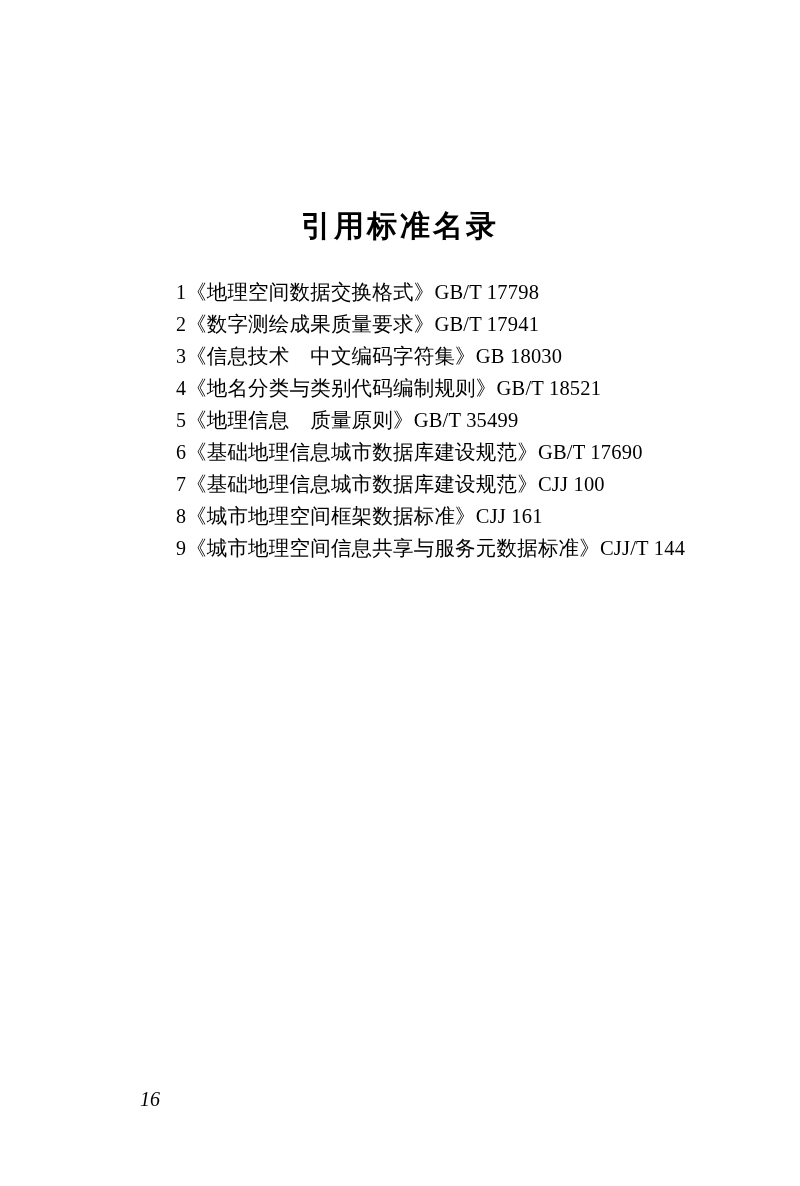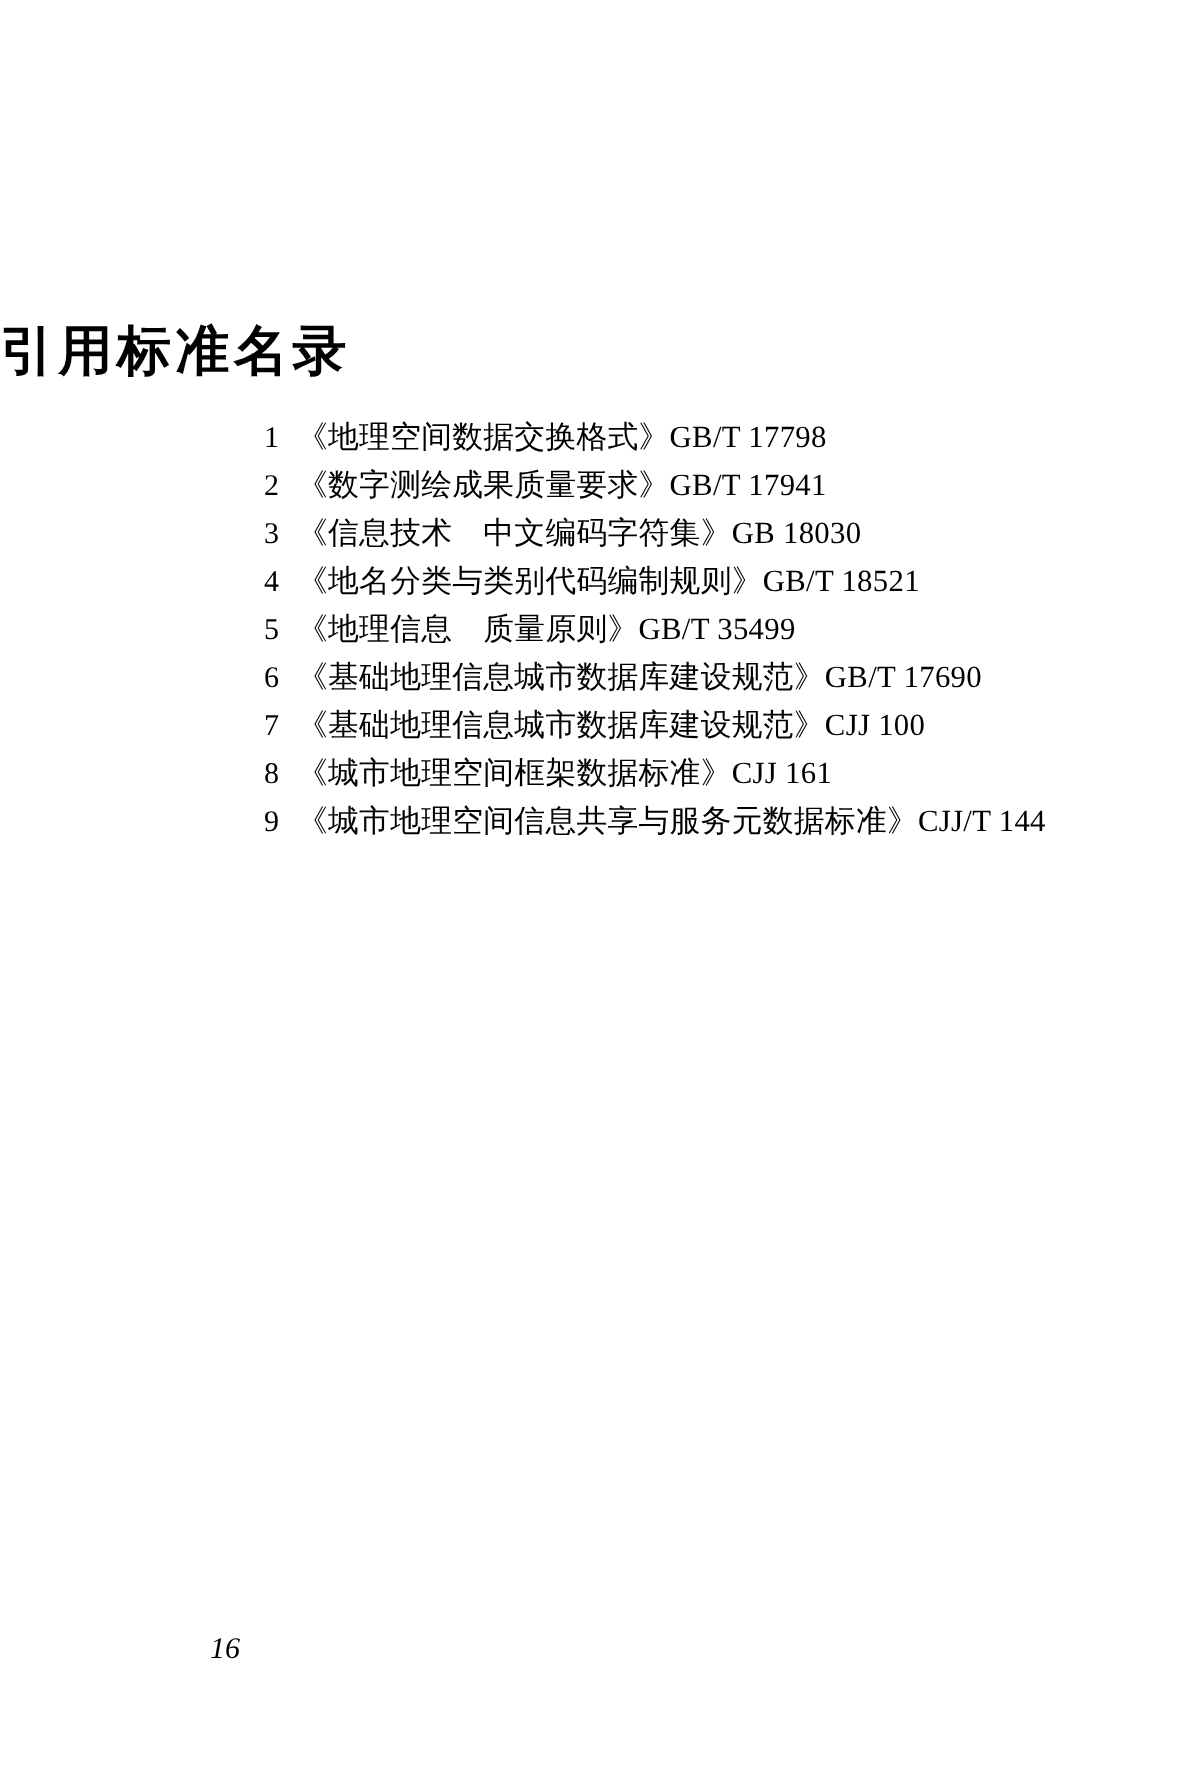--- a/index.html
+++ b/index.html
@@ -19,22 +19,22 @@
     position: relative;
     width: 800px;
     height: 1186px;
     box-sizing: border-box;
   }
   .page-title {
     position: absolute;
     top: 186px;
     left: 0;
     width: 800px;
-    text-align: left;
-    font-size: 36px;
+    text-align: center;
+    font-size: 30px;
     font-weight: bold;
     letter-spacing: 3px;
     font-family: "Liberation Serif", "DejaVu Serif", serif;
   }
   .ref-list {
     position: absolute;
     top: 276px;
     left: 160px;
     width: 600px;
   }
@@ -45,21 +45,20 @@
     line-height: 32px;
     white-space: nowrap;
   }
   .ref-num {
     width: 26px;
     text-align: right;
     flex: 0 0 26px;
     font-size: 20px;
   }
   .ref-text {
-    margin-left: 12px;
     letter-spacing: 0.2px;
   }
   .page-number {
     position: absolute;
     left: 140px;
     top: 1088px;
     font-size: 20px;
     font-style: italic;
     font-family: Liberation Serif, serif;
   }

